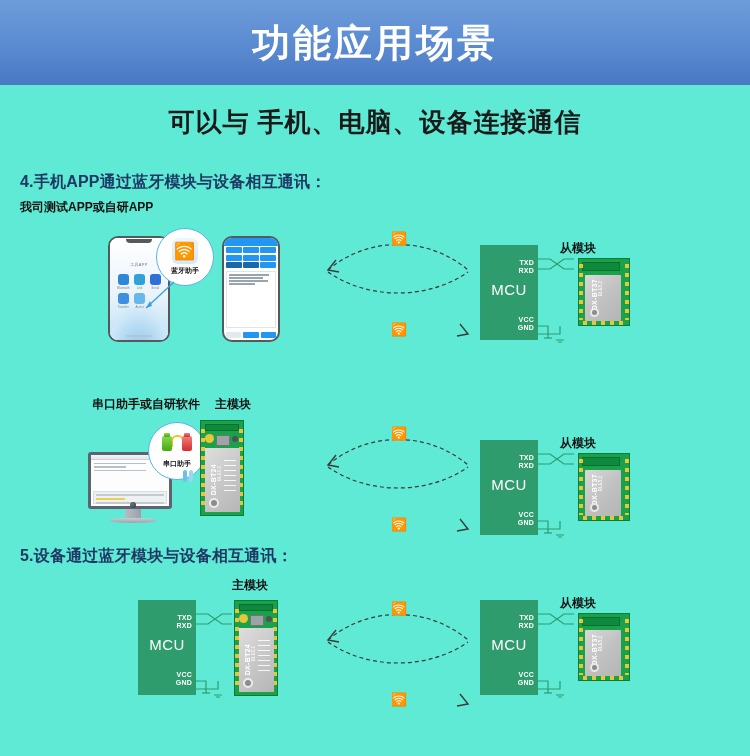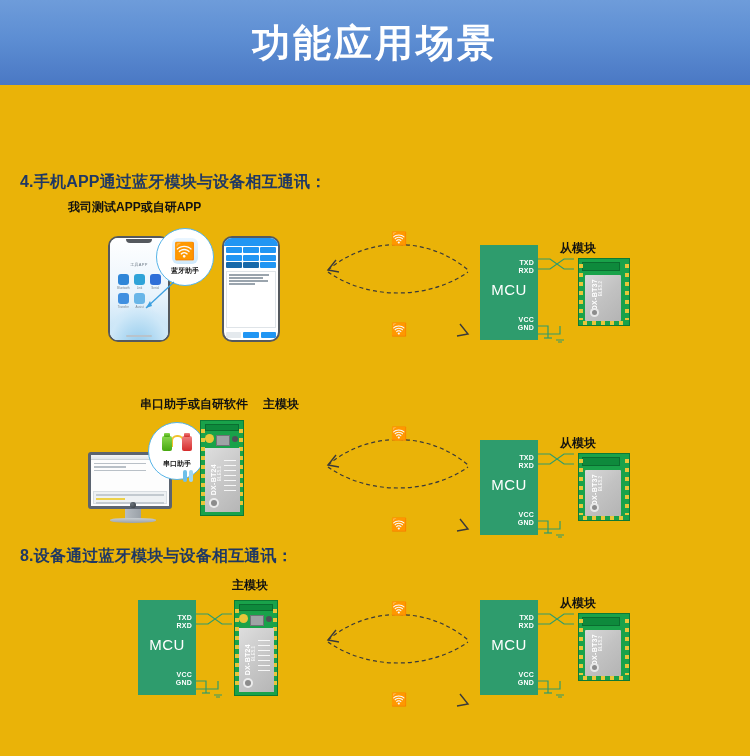--- a/index.html
+++ b/index.html
@@ -2,21 +2,21 @@
 <html><head>
 <meta charset="utf-8">
 <style>
   * { box-sizing: border-box; margin: 0; padding: 0; }
   html, body {
     width: 750px; height: 756px;
     background: #ffffff;
     font-family: "Liberation Sans", "DejaVu Sans", sans-serif;
     overflow: hidden;
   }
-  .page { position: relative; width: 750px; height: 756px; background:#eab308; }
+  .page { position: relative; width: 750px; height: 756px; background:#5eead4; }
 
   
   .header {
     position: absolute; left: 0; top: 0; width: 750px; height: 85px;
     background: linear-gradient(180deg, #6e9cda 0%, #5d8ed3 45%, #4a78c4 100%);
     display: flex; align-items: center; justify-content: center;
   }
   .header-title {
     color: #ffffff; font-size: 38px; font-weight: bold;
     letter-spacing: 3px; line-height: 1;
@@ -29,21 +29,21 @@
   }
 
   
   .sec-head {
     position: absolute; color: #1f3864;
     font-size: 16px; font-weight: bold; letter-spacing: .2px;
     white-space: nowrap;
   }
   .sec-sub {
     position: absolute; color: #111;
-    font-size: 12px; font-weight: bold; white-space: nowrap; margin-left: 48px;
+    font-size: 12px; font-weight: bold; white-space: nowrap;
   }
   .lbl {
     position: absolute; color: #111;
     font-size: 12px; font-weight: bold; white-space: nowrap;
   }
 
   
   .mcu {
     position: absolute; background: #2e9c6d;
     width: 58px; height: 95px;
@@ -338,20 +338,21 @@
 </style>
 </head>
 <body>
 
 <div class="page">
 
   <div class="header">
     <div class="header-title">功能应用场景</div>
   </div>
 
+  <div class="subtitle">可以与 手机、电脑、设备连接通信</div>
 
   <div class="sec-head" style="left:20px; top:172px;">4.手机APP通过蓝牙模块与设备相互通讯：</div>
   <div class="sec-sub" style="left:20px; top:199px;">我司测试APP或自研APP</div>
 
   <div class="phone" style="left:108px; top:236px; width:62px; height:106px;">
     <div class="ph1-wall"></div>
     <div class="ph1-wave"></div>
     <div class="notch"></div>
     <div class="ph1-title">工具APP</div>
     <div class="ph1-grid">
@@ -553,21 +554,21 @@
       <div class="pads-r"></div>
       <div class="pads-b"></div>
       <div class="shield">
         <div class="mtxt">DX-BT37</div>
         <div class="mver">BLE5.2</div>
         <div class="logo"></div>
       </div>
     </div>
   </div>
 
-  <div class="sec-head" style="left:20px; top:546px;">8.设备通过蓝牙模块与设备相互通讯：</div>
+  <div class="sec-head" style="left:20px; top:546px;">5.设备通过蓝牙模块与设备相互通讯：</div>
   <div class="lbl" style="left:232px; top:577px;">主模块</div>
 
   <div class="mcu" style="left:138px; top:600px;">
     <div class="mcu-name">MCU</div>
     <div class="pin txd">TXD</div>
     <div class="pin rxd">RXD</div>
     <div class="pin vcc">VCC</div>
     <div class="pin gnd">GND</div>
   </div>
   <svg class="uart" style="left:196px; top:612px; width:36px; height:16px;">

